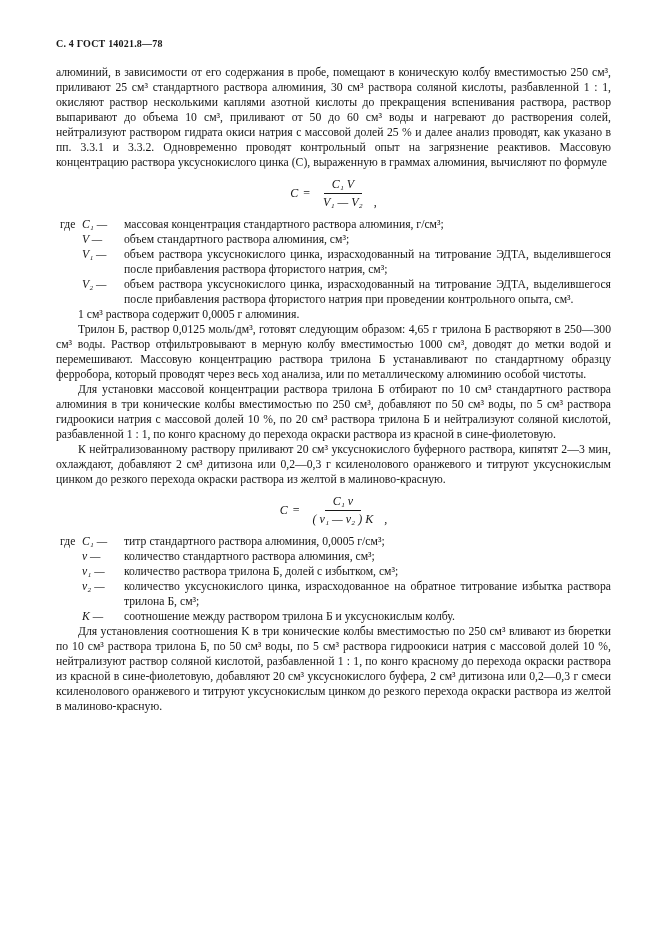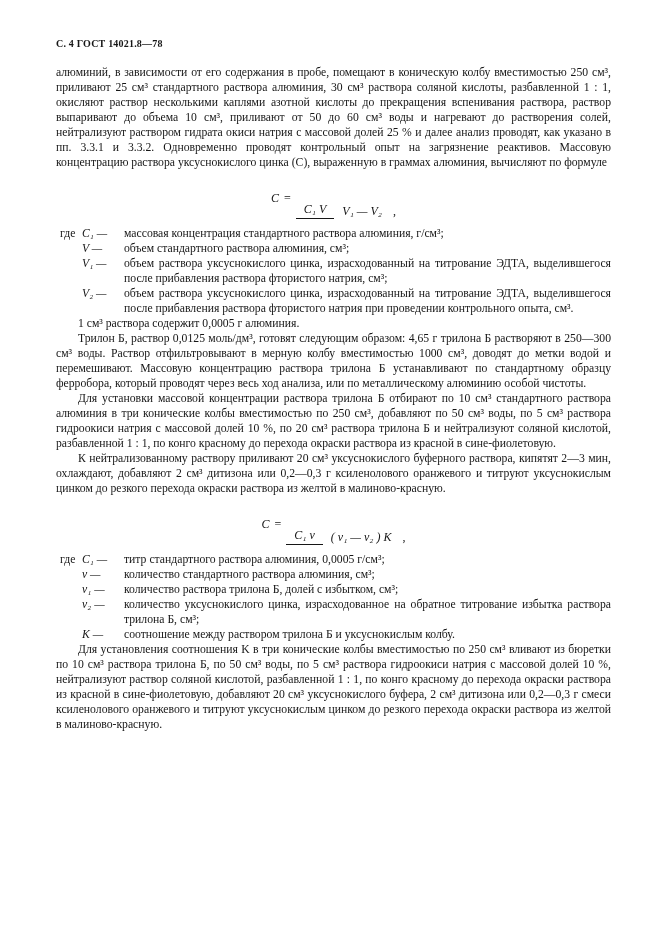--- a/index.html
+++ b/index.html
@@ -15,21 +15,21 @@
   }
   .body-text { font-size:11.7px; line-height:15px; text-align:justify; }
   .body-text p { margin:0; }
   .indent { text-indent:22px; }
 
   .formula {
     display:flex; justify-content:center; align-items:center;
     margin:7px 0 7px 0; font-style:italic; font-size:12px;
   }
   .formula .eq { margin:0 5px; font-style:normal; }
-  .frac { display:inline-flex; align-items:center;margin-top:25px; }
+  .frac { display:inline-flex; flex-direction:column; align-items:center; }
   .frac .num { padding:0 8px 1px 8px; border-bottom:1px solid #161616; }
   .frac .den { padding:1px 8px 0 8px; }
   .formula .punct { font-style:normal; align-self:flex-end; margin-left:3px; }
 
   .defs { position:relative; padding-left:26px; }
   .defs .where { position:absolute; left:4px; top:0; }
   .def-item { display:flex; }
   .def-item .term { flex:0 0 42px; font-style:italic; white-space:nowrap; }
   .def-item .dtext { flex:1 1 auto; text-align:justify; }
 </style>

